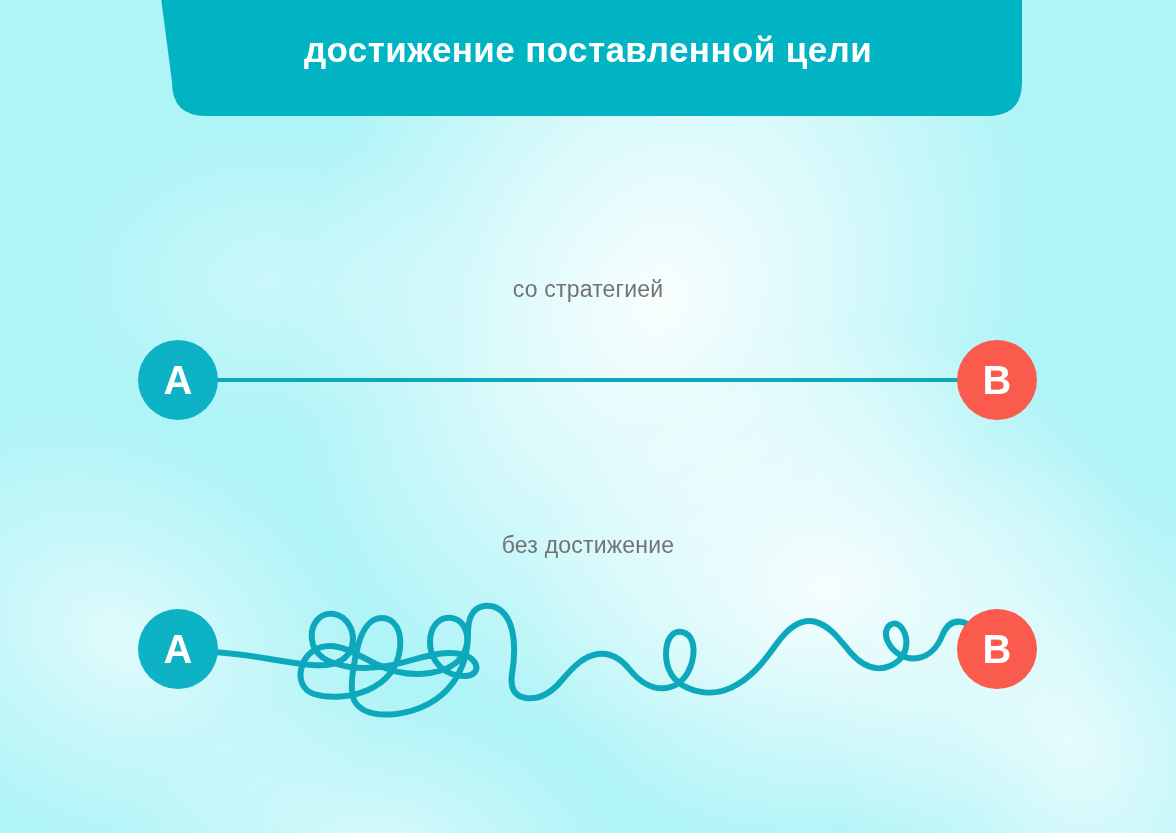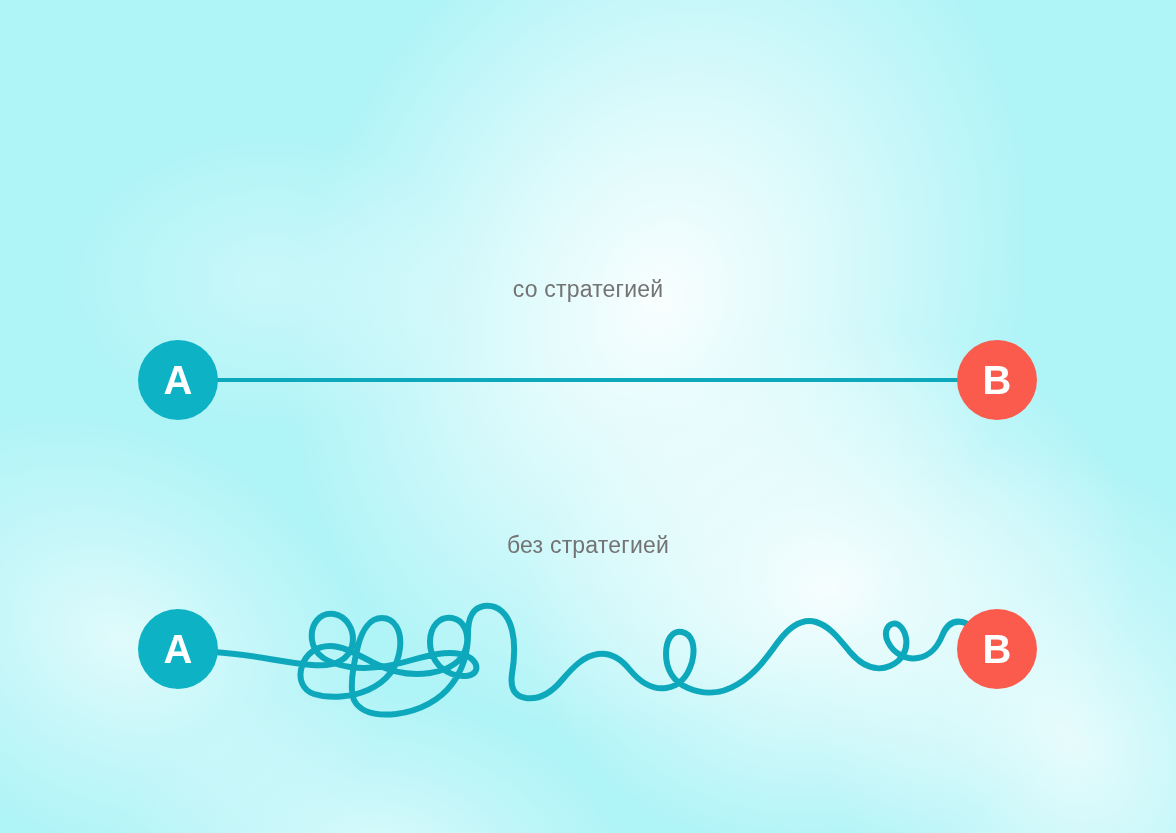--- a/index.html
+++ b/index.html
@@ -149,23 +149,29 @@
 
   <div class="bg-layer">
     <div class="bloom bloom-1"></div>
     <div class="bloom bloom-2"></div>
     <div class="bloom bloom-3"></div>
     <div class="bloom bloom-4"></div>
     <div class="bloom bloom-5"></div>
     <div class="bloom bloom-6"></div>
   </div>
 
+  <div class="banner-wrap">
+    <svg class="banner-svg" width="1176" height="120" viewBox="0 0 1176 120">
+      <path d="M 160 -10 L 1022 -10 L 1022 82 Q 1022 116 988 116 L 206 116 Q 172 116 172 82 Z" fill="#00B4C4"></path>
+    </svg>
+    <div class="banner-title">достижение поставленной цели</div>
+  </div>
 
   <div class="section-label label-top">со стратегией</div>
-  <div class="section-label label-bottom">без стратегией</div>
+  <div class="section-label label-bottom">без достижение</div>
 
   <svg class="paths" width="1176" height="833" viewBox="0 0 1176 833">
 
     <line x1="214" y1="380" x2="962" y2="380" stroke="#0DA8BC" stroke-width="4" stroke-linecap="round"></line>
 
     <path fill="none" stroke="#0DA8BC" stroke-width="6" stroke-linecap="round" stroke-linejoin="round" d="M 214 652
              C 250 654, 280 662, 312 665
              C 336 667, 348 660, 352 646
              C 356 630, 346 616, 334 614
              C 320 612, 310 624, 312 640

